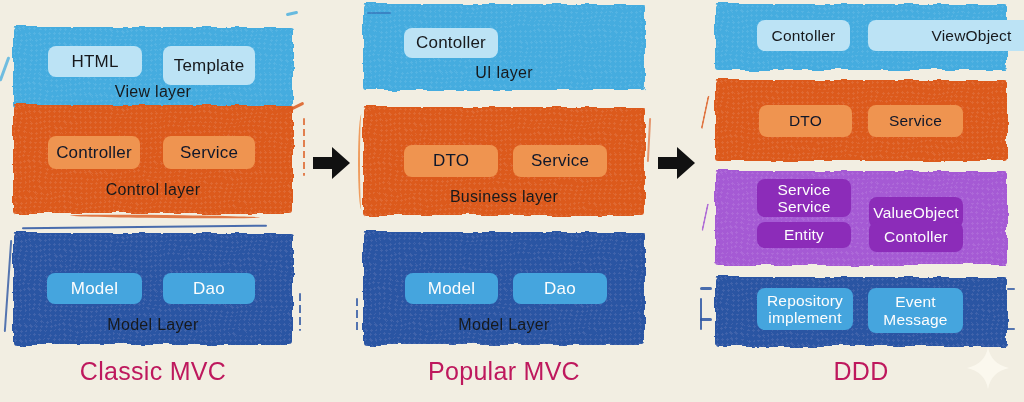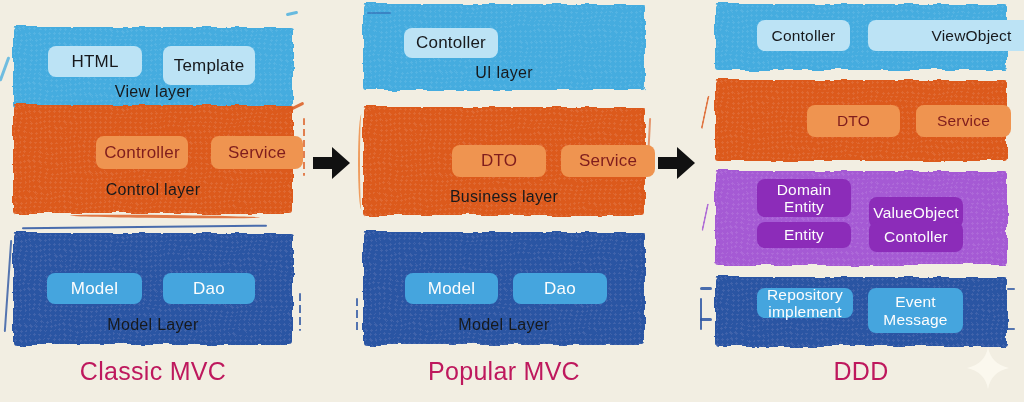--- a/index.html
+++ b/index.html
@@ -41,21 +41,21 @@
   
   .box{
     border-radius:8px;
     display:flex;align-items:center;justify-content:center;
     text-align:center;
     font-size:17px;font-weight:500;
     line-height:1.12;
     letter-spacing:.2px;
   }
   .box.pale  {background:#BCE3F5;color:#17191c;}
-  .box.lorng {background:#EF9450;color:#7f1d1d;margin-left:48px;}
+  .box.lorng {background:#EF9450;color:#0f172a;}
   .box.mblue {background:#45A5DE;color:#FDFDFD;}
   .box.dpurp {background:#8C2CB9;color:#FDFDFD;}
   .box.sm{font-size:15.5px;}
   
   .l-view .b1    {left:35px; top:19px;width:94px;height:31px;}
   .l-view .b2    {left:150px;top:19px;width:92px;height:39px;}
   .l-control .b1 {left:35px; top:31px;width:92px;height:33px;}
   .l-control .b2 {left:150px;top:31px;width:92px;height:33px;}
   .l-model1 .b1  {left:34px; top:40px;width:95px;height:31px;}
   .l-model1 .b2  {left:150px;top:40px;width:92px;height:31px;}
@@ -66,21 +66,21 @@
   .l-model2 .b1  {left:42px; top:41px;width:93px;height:31px;}
   .l-model2 .b2  {left:150px;top:41px;width:94px;height:31px;}
   .d-view .b1    {left:42px; top:16px;width:93px;height:31px;}
   .d-view .b2    {left:153px;top:16px;width:119px;height:31px;padding-left:44px;}
   .d-app .b1     {left:44px; top:25px;width:93px;height:32px;}
   .d-app .b2     {left:153px;top:25px;width:95px;height:32px;}
   .d-domain .b1  {left:42px; top:8px; width:94px;height:38px;padding:0 8px;box-sizing:border-box;}
   .d-domain .b2  {left:154px;top:26px;width:94px;height:31px;}
   .d-domain .b3  {left:42px; top:51px;width:94px;height:26px;}
   .d-domain .b4  {left:154px;top:51px;width:94px;height:30px;}
-  .d-infra .b1   {left:42px; top:11px;width:96px;height:30px;padding:0 6px;box-sizing:border-box;}
+  .d-infra .b1   {left:42px; top:11px;width:96px;height:42px;padding:0 6px;box-sizing:border-box;}
   .d-infra .b2   {left:153px;top:11px;width:95px;height:45px;padding:0 6px;box-sizing:border-box;}
   
   .llabel{
     left:0;right:0;text-align:center;
     font-size:16px;color:#17191c;letter-spacing:.3px;
   }
   .l-view .llabel    {top:56px;}
   .l-control .llabel {top:76px;}
   .l-model1 .llabel  {top:83px;}
   .l-ui .llabel      {top:60px;}
@@ -194,21 +194,21 @@
     <div class="box pale sm b1">Contoller</div>
     <div class="box pale sm b2">ViewObject</div>
   </div>
 
   <div class="layer d-app">
     <div class="box lorng sm b1">DTO</div>
     <div class="box lorng sm b2">Service</div>
   </div>
 
   <div class="layer d-domain">
-    <div class="box dpurp sm b1">Domain Entity</div>
+    <div class="box dpurp sm b1">Service Service</div>
     <div class="box dpurp sm b2">ValueObject</div>
     <div class="box dpurp sm b3">Entity</div>
     <div class="box dpurp sm b4">Contoller</div>
   </div>
 
   <div class="layer d-infra">
     <div class="box mblue sm b1">Repository implement</div>
     <div class="box mblue sm b2">Event Message</div>
   </div>
 

